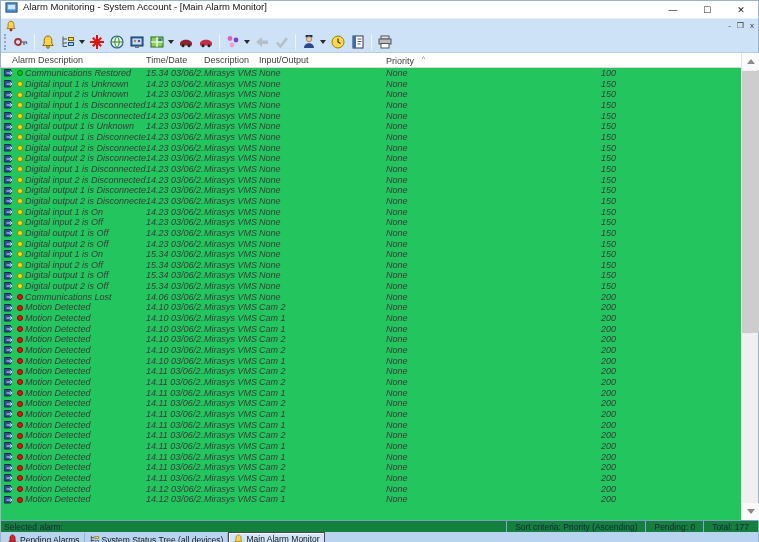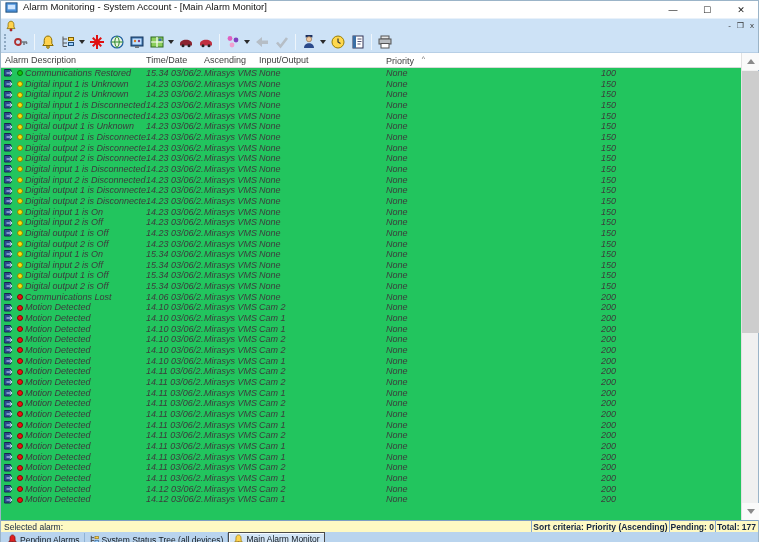--- a/index.html
+++ b/index.html
@@ -27,21 +27,21 @@
   .tb-handle { width:4px; height:16px; border-left:2px dotted #8fa9c2; margin:0 3px 0 1px; }
   .tb-btn { height:18px; display:flex; align-items:center; padding:0 2px; }
   .tb-icon { width:16px; height:16px; display:inline-flex; }
   .tb-icon.disabled { opacity:.85; }
   .dd-arrow { width:0; height:0; border-left:3px solid transparent; border-right:3px solid transparent; border-top:4px solid #2a2a2a; margin-left:3px; }
   .tb-sep { width:1px; height:16px; background:#9fb9d2; border-right:1px solid #eef5fb; margin:0 3px; }
 
   
   .grid-header { height:15px; background:#fff; border-bottom:1px solid #d9d9d9; display:grid; grid-template-columns:145px 58px 55px 127px 53px 162px 42px auto; font-size:9px; color:#3f3f3f; flex:none; position:relative; }
   .gh-cell { line-height:15px; white-space:nowrap; overflow:hidden; }
-  .gh-cell:first-child { padding-left:4px; }
+  .gh-cell:first-child { padding-left:11px; }
   .gh-pri { position:relative; line-height:17px; }
   .sort-caret { position:absolute; top:-3px; right:14px; font-size:7px; color:#666; }
 
   
   .grid-wrap { position:relative; flex:none; height:452px; }
   .rows-viewport { position:absolute; left:0; top:0; right:17px; bottom:0; overflow:hidden; background:#22c55e;font-style:italic; }
   .row { display:grid; grid-template-columns:24px 121px 58px 55px 127px 53px 162px 40px; height:10.66px; font-size:9px; line-height:10.8px; color:#3c3c3c; white-space:nowrap; }
   .row-lead { display:flex; align-items:center; padding-left:3px; gap:3px; }
   .dot { width:6px; height:6px; border-radius:50%; flex:none; }
   .dot.green { background:#12c812; border:1px solid #0a6e0a; }
@@ -52,24 +52,24 @@
 
   
   .vscroll { position:absolute; right:0; top:-15px; width:17px; bottom:0; background:#f0f0f0; border-left:1px solid #e2e2e2; }
   .vs-btn { position:absolute; left:0; width:17px; height:17px; background:#fafafa; display:flex; align-items:center; justify-content:center; }
   .vs-up { top:0; } .vs-down { bottom:0; }
   .tri-up { width:0; height:0; border-left:4px solid transparent; border-right:4px solid transparent; border-bottom:5px solid #8a8a8a; }
   .tri-down { width:0; height:0; border-left:4px solid transparent; border-right:4px solid transparent; border-top:5px solid #8a8a8a; }
   .vs-thumb { position:absolute; left:0; top:18px; width:17px; height:262px; background:#cdcdcd; }
 
   
-  .selbar { height:12px; background:#fef9c3; border-top:1px solid #7d9fc4; display:flex; align-items:center; font-size:8.5px; color:#15253f; flex:none; position:relative; }
+  .selbar { height:12px; background:#15803d; border-top:1px solid #7d9fc4; display:flex; align-items:center; font-size:8.5px; color:#15253f; flex:none; position:relative; }
   .selbar-label { padding-left:3px; }
   .selbar-panes { position:absolute; right:1px; top:0; height:100%; display:flex; }
-  .sel-pane { border-left:1px solid #85a8cd; padding:0 1px; line-height:12px; white-space:nowrap;font-weight:bold; }
+  .sel-pane { border-left:1px solid #85a8cd; padding:0 8px; line-height:12px; white-space:nowrap; }
 
   
   .tabbar { height:14px; background:#b9d4ee; display:flex; align-items:flex-end; flex:none; padding-left:2px; }
   .tab { display:flex; align-items:center; gap:2px; font-size:8.5px; color:#101820; height:13px; padding:0 4px; border-right:1px solid #8fb2d4; white-space:nowrap; }
   .tab .tab-icon { width:11px; height:11px; display:inline-flex; }
   .tab.active { background:#d3e5f6; border:1px solid #4a4a4a; height:14px; box-shadow:inset 1px 1px 0 #f4f9fe; }
 </style>
 </head>
 <body>
 
@@ -257,21 +257,21 @@
               <rect x="4" y="9.5" width="8" height="4.5" fill="#fff" stroke="#555"></rect>
             </svg>
           </span>
         </span>
       </div>
   </div>
 
   <div class="grid-header">
     <span class="gh-cell">Alarm Description</span>
     <span class="gh-cell">Time/Date</span>
-    <span class="gh-cell">Ascending</span>
+    <span class="gh-cell">Description</span>
     <span class="gh-cell">Input/Output</span>
     <span class="gh-cell gh-pri">
       <span class="sort-caret">^</span>
       <span>Priority</span>
     </span>
     <span class="gh-cell"></span>
   </div>
 
   <div class="grid-wrap">
     <div class="rows-viewport" id="rows-viewport">

